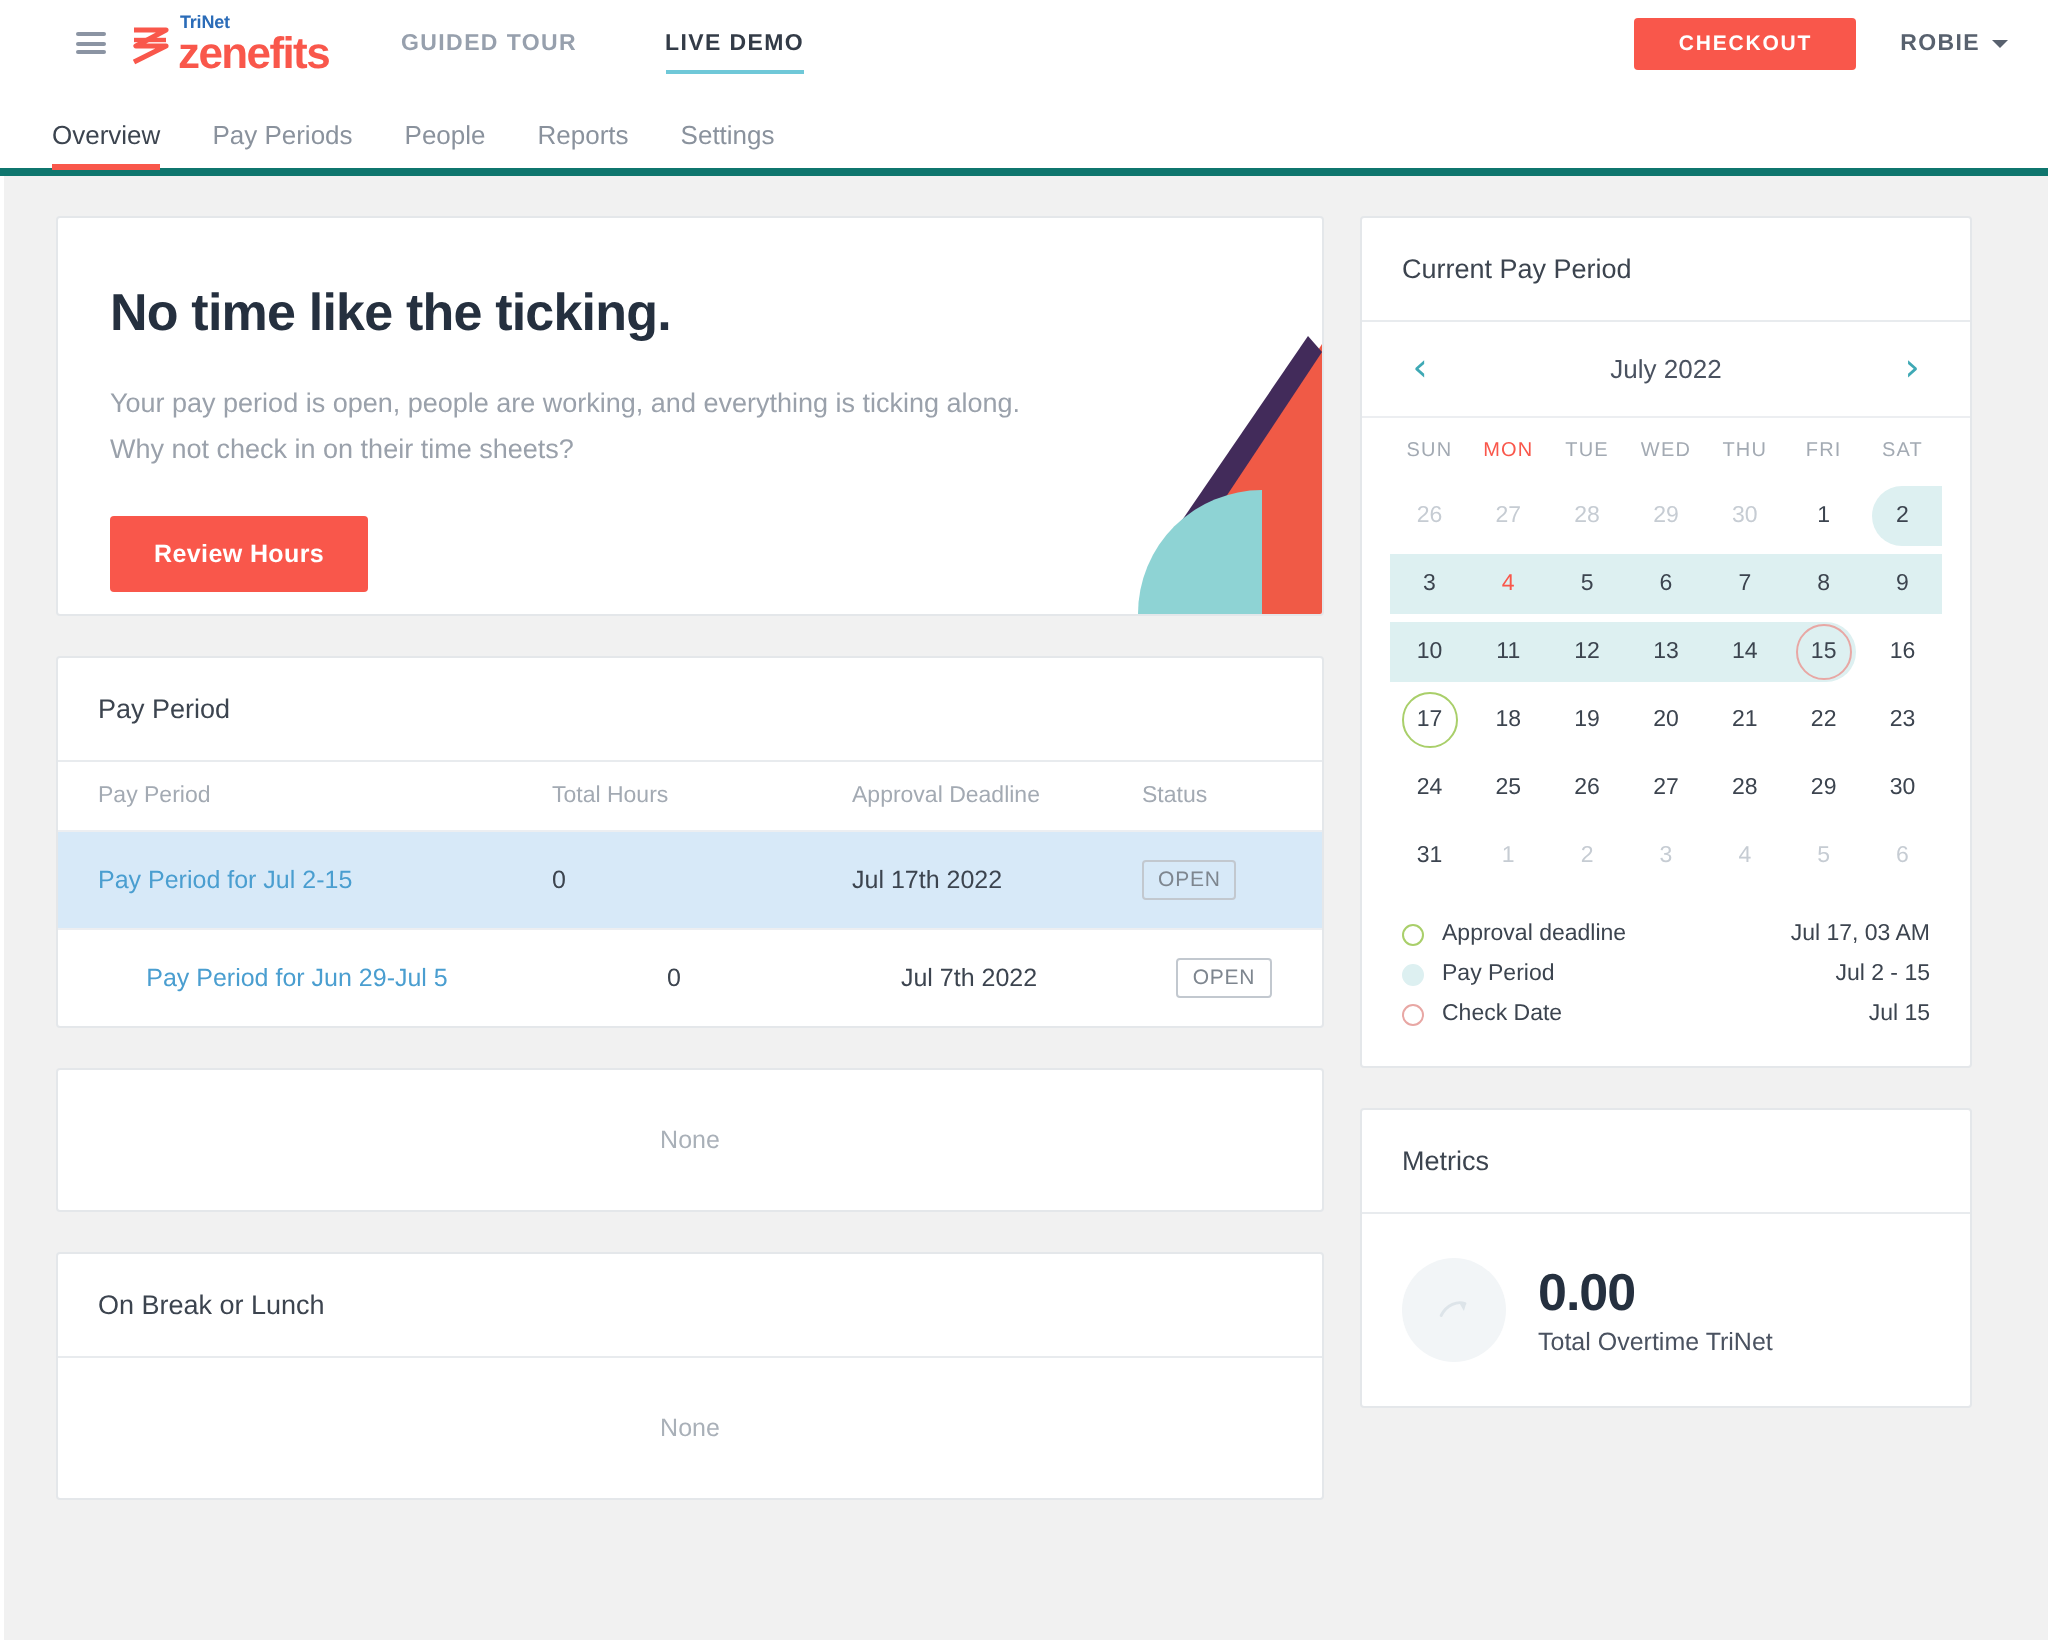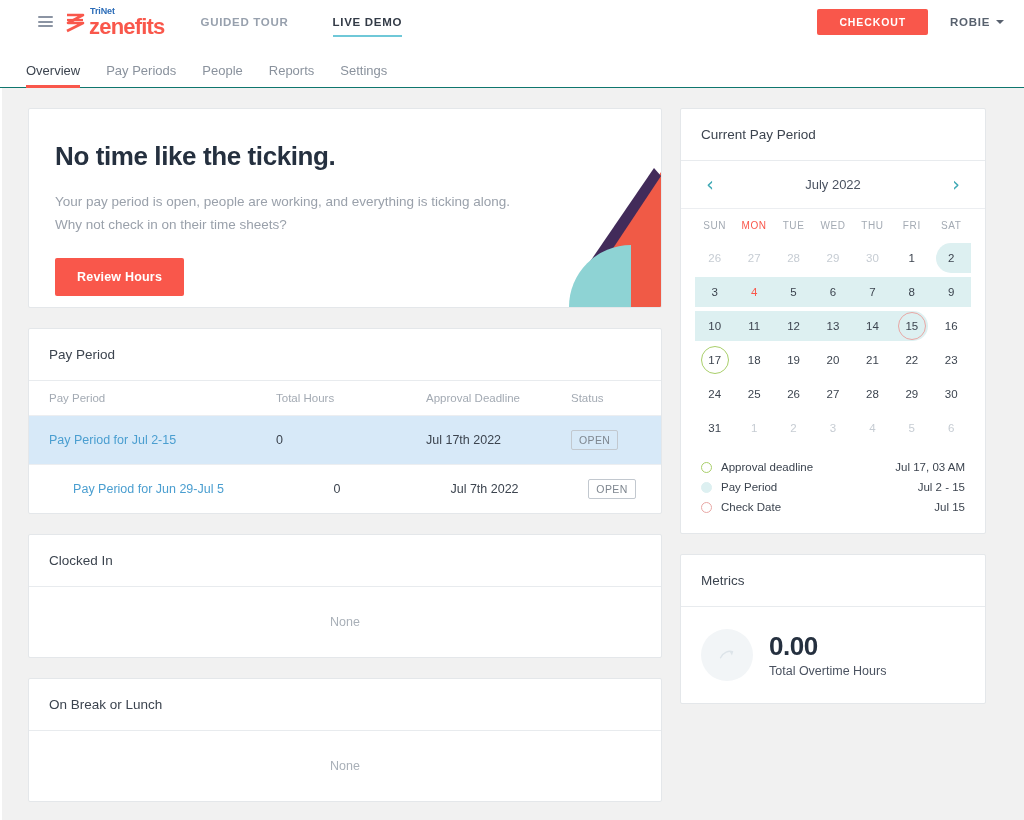--- a/index.html
+++ b/index.html
@@ -69,21 +69,21 @@
     width: 0; height: 0;
     border-left: 4px solid transparent; border-right: 4px solid transparent;
     border-top: 4px solid #58616e;
   }
 
   
   .subnav {
     background: #fff; height: 44px;
     display: flex; align-items: flex-end; gap: 26px;
     padding-left: 26px;
-    border-bottom: 1px solid #0f766e;
+    border-bottom: 4px solid #0f766e;
     text-align: center;
   }
   .subnav-item {
     font-size: 13px; color: #8a929d; cursor: pointer;
     padding-bottom: 9px; position: relative;
   }
   .subnav-item.active { color: #3c444f; }
   .subnav-item.active::after {
     content: ""; position: absolute; left: 0; right: 0; bottom: -1px;
     height: 3px; background: #f9574b;
@@ -318,21 +318,20 @@
             <td>Jul 7th 2022</td>
             <td>
               <span class="badge">OPEN</span>
             </td>
           </tr>
         </tbody>
       </table>
     </div>
 
     <div class="card">
-      <div class="card-head">Clocked In</div>
       <div class="empty-body">None</div>
     </div>
 
     <div class="card">
       <div class="card-head">On Break or Lunch</div>
       <div class="empty-body">None</div>
     </div>
 
   </div>
 
@@ -540,21 +539,21 @@
 
       <div class="metric-row">
         <div class="metric-icon">
           <svg viewBox="0 0 24 24" width="22" height="22">
             <path d="M5 15 C8 9 14 7 18 8.5" fill="none" stroke="#dde4e9" stroke-width="1.6" stroke-linecap="round"></path>
             <path d="M18.6 8.6 L14.6 7.6 L17.4 12.6 Z" fill="#dde4e9"></path>
           </svg>
         </div>
         <div>
           <div class="metric-val">0.00</div>
-          <div class="metric-lbl">Total Overtime Hours</div>
+          <div class="metric-lbl">Total Overtime TriNet</div>
         </div>
       </div>
     </div>
 
   </div>
 </div>
 
 <div class="scroll-edge"></div>
 
 </body></html>

